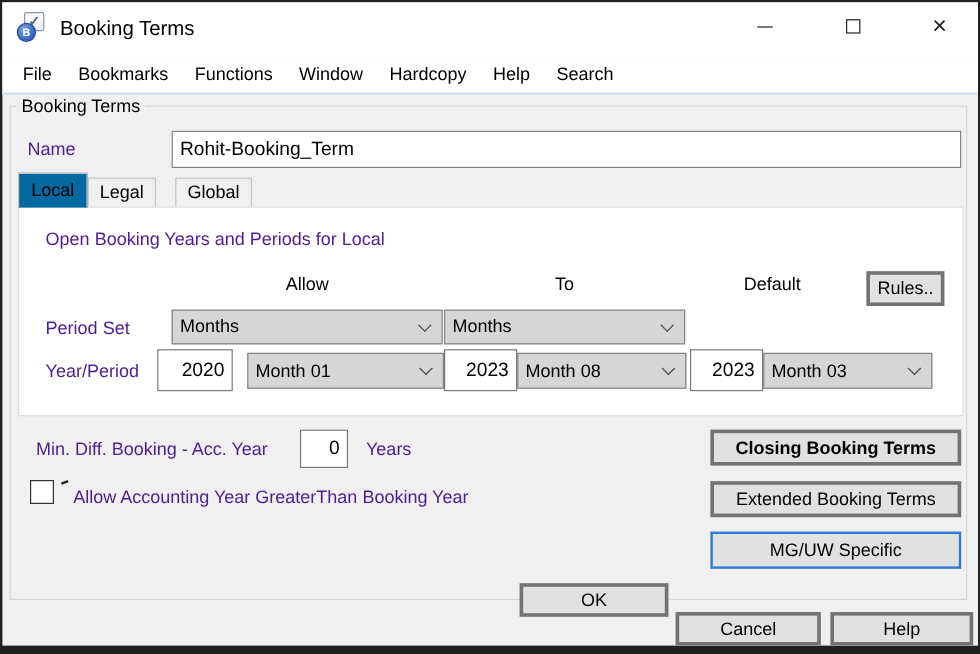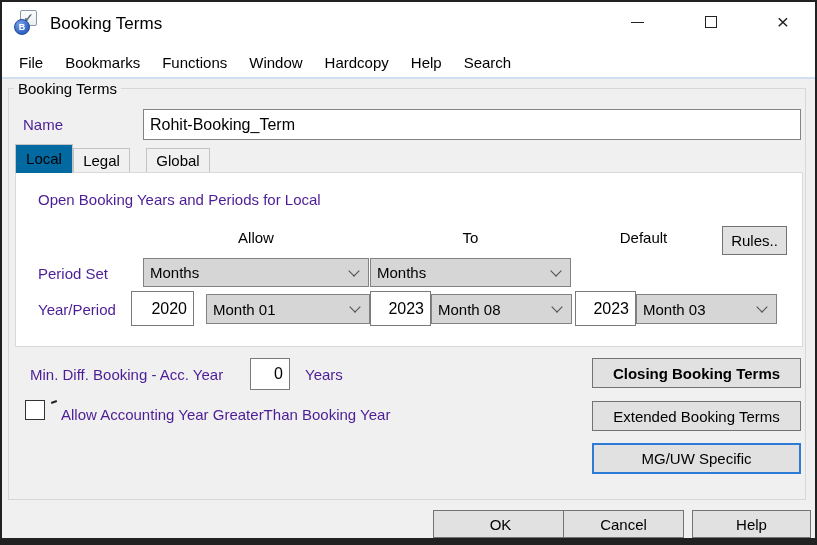--- a/index.html
+++ b/index.html
@@ -100,21 +100,21 @@
     width:8px; height:8px; border-right:1px solid #4d4d4d; border-bottom:1px solid #4d4d4d;
     transform:rotate(45deg);
   }
   .year-input {
     position:absolute; z-index:4; background:#fff; border:1px solid #7a7a7a;
     font-family:"Liberation Sans", sans-serif; font-size:16px; color:#000;
     text-align:right; padding-right:6px; outline:none;
   }
   
   .btn {
-    position:absolute; z-index:4; background:#e1e1e1; border:1px solid #737373;
+    position:absolute; z-index:4; background:#e1e1e1; border:3px solid #737373;
     font-family:"Liberation Sans", sans-serif; font-size:15px; color:#000;
     display:flex; align-items:center; justify-content:center; cursor:default;
   }
   .btn.focus-blue { border:2px solid #2e7bd6; }
   
   .checkbox {
     position:absolute; z-index:4; width:20px; height:20px;
     background:#fff; border:1px solid #333;
   }
   .chk-mark {
@@ -205,17 +205,17 @@
   <span class="lbl" style="left:303px; top:364px;">Years</span>
 
   <div class="checkbox" style="left:23px; top:398px;"></div>
   <span class="chk-mark" style="left:49px; top:399px;"></span>
   <span class="lbl" style="left:59px; top:404px;">Allow Accounting Year GreaterThan Booking Year</span>
 
   <button class="btn" style="left:590px; top:356px; width:209px; height:30px;font-weight:bold;">Closing Booking Terms</button>
   <button class="btn" style="left:590px; top:399px; width:209px; height:30px;">Extended Booking Terms</button>
   <button class="btn focus-blue" style="left:590px; top:441px; width:209px; height:31px;">MG/UW Specific</button>
 
-  <button class="btn" style="left:431px; top:508px; width:135px; height:28px;text-align:right;">OK</button>
+  <button class="btn" style="left:431px; top:484px; width:124px; height:28px;text-align:right;">OK</button>
   <button class="btn" style="left:561px; top:508px; width:121px; height:28px;">Cancel</button>
   <button class="btn" style="left:690px; top:508px; width:119px; height:28px;">Help</button>
 
 </div>
 
 </body></html>

